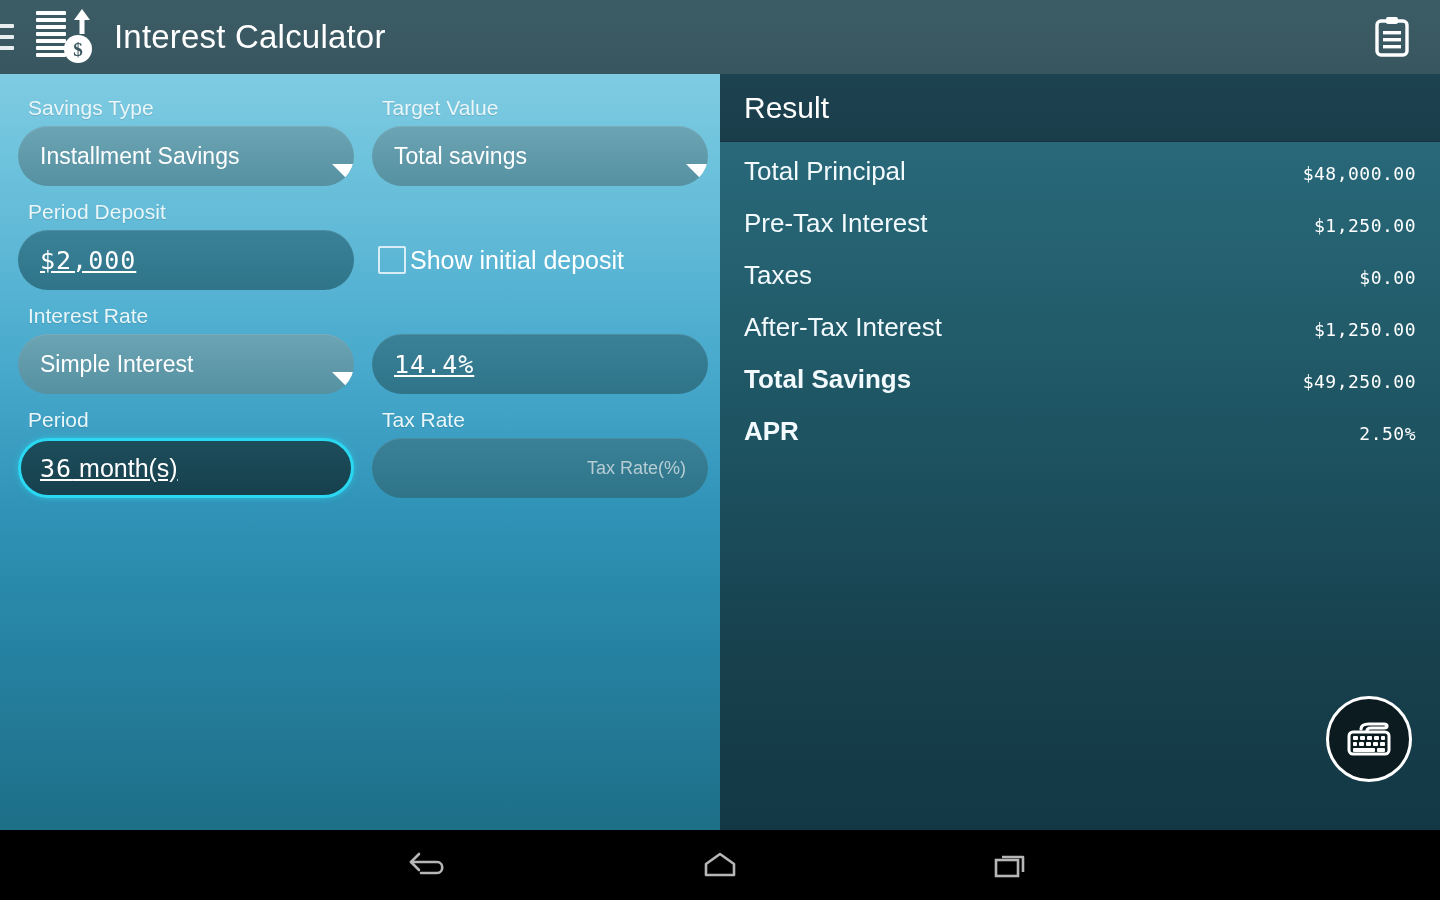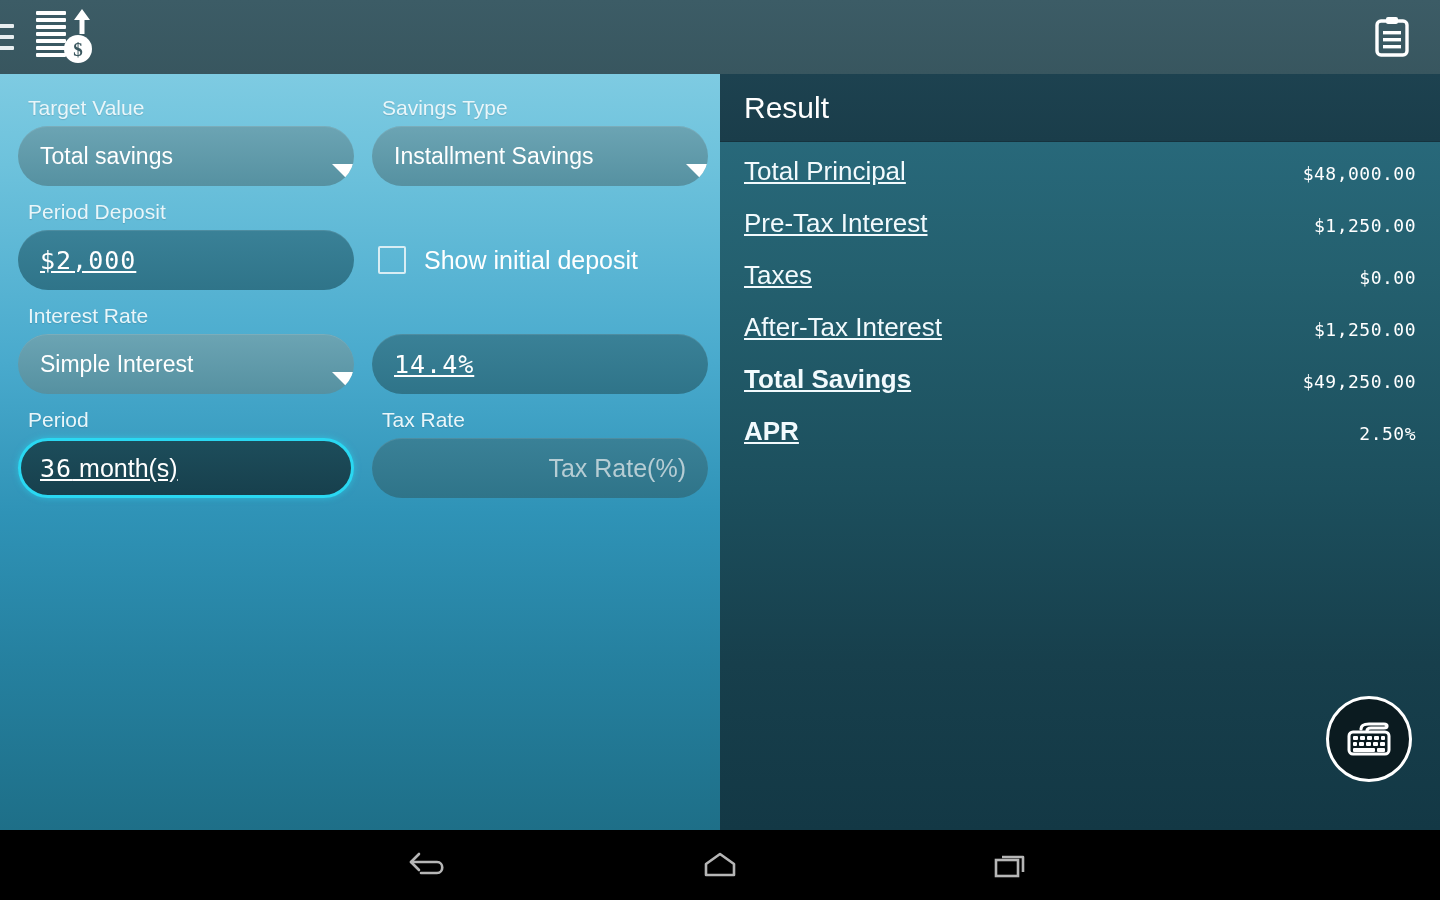--- a/index.html
+++ b/index.html
@@ -123,35 +123,35 @@
     text-decoration: underline;
   }
   .pill-value .unit {
     font-family: "Liberation Sans", sans-serif;
     letter-spacing: 0;
   }
   .pill-placeholder {
     width: 100%;
     text-align: right;
     color: #b6cdd4;
-    font-size: 25px;
+    font-size: 18px;
     white-space: nowrap;
   }
   .pill.numeric {
     background: linear-gradient(180deg, #3a8197 0%, #2f7489 100%);
   }
   .pill.focused {
     background: linear-gradient(180deg, #1d4d5b 0%, #17404d 100%);
     border: 3px solid #2ad8f2;
     box-shadow: 0 0 6px rgba(42,216,242,.55);
     padding: 0 19px;
   }
   .check-wrap {
     display: flex; align-items: center;
-    height: 60px; gap: 18px;
+    height: 60px; gap: 4px;
     padding-left: 6px;
     text-align: right;
   }
   .checkbox {
     width: 28px; height: 28px;
     border: 2px solid #d8edf4;
     border-radius: 2px;
     background: transparent;
     flex: 0 0 28px;
   }
@@ -178,21 +178,20 @@
   .result-list { padding: 14px 24px 0 24px; }
   .result-row {
     display: flex; align-items: baseline;
     justify-content: space-between;
     height: 52px;
   }
   .result-label {
     color: #f2fafd;
     font-size: 26px;
     white-space: nowrap;
-    text-decoration: underline;
   }
   .result-label.bold { font-weight: bold; }
   .result-value {
     color: #ffffff;
     font-size: 18px;
     font-family: "DejaVu Sans Mono", monospace;
     letter-spacing: .5px;
     white-space: nowrap;
   }
 
@@ -244,50 +243,51 @@
           <rect x="4" y="46" width="30" height="4" rx="1"></rect>
           <path d="M50 2 L58 13 L52.5 13 L52.5 27 L47.5 27 L47.5 13 L42 13 Z"></path>
           <circle cx="46" cy="42" r="14"></circle>
         </g>
         <g fill="#3a575f">
           <text x="46" y="49" font-size="19" font-family="Liberation Serif, serif" font-weight="bold" text-anchor="middle">$</text>
         </g>
       </svg>
     </div>
 
+    <div class="app-title">Interest Calculator</div>
 
     <div class="appbar-spacer"></div>
 
     <div class="clipboard-btn">
       <svg width="40" height="44" viewBox="0 0 40 44">
         <rect x="5" y="6" width="30" height="34" rx="4" fill="none" stroke="#ffffff" stroke-width="3.4"></rect>
         <rect x="14" y="2" width="12" height="7" rx="2" fill="#ffffff"></rect>
         <rect x="11" y="16" width="18" height="3.4" fill="#ffffff"></rect>
         <rect x="11" y="23" width="18" height="3.4" fill="#ffffff"></rect>
         <rect x="11" y="30" width="18" height="3.4" fill="#ffffff"></rect>
       </svg>
     </div>
   </div>
 
   <div class="content">
 
     <div class="pane-left">
 
       <div class="row grp">
         <div class="col">
+          <div class="field-label">Savings Type</div>
+          <div class="pill spinner">
+            <span class="pill-text">Installment Savings</span>
+            <span class="marker"></span>
+          </div>
+        </div>
+        <div class="col">
           <div class="field-label">Target Value</div>
           <div class="pill spinner">
             <span class="pill-text">Total savings</span>
-            <span class="marker"></span>
-          </div>
-        </div>
-        <div class="col">
-          <div class="field-label">Savings Type</div>
-          <div class="pill spinner">
-            <span class="pill-text">Installment Savings</span>
             <span class="marker"></span>
           </div>
         </div>
       </div>
 
       <div class="row grp">
         <div class="col">
           <div class="field-label">Period Deposit</div>
           <div class="pill numeric">
             <span class="pill-value">$2,000</span>

